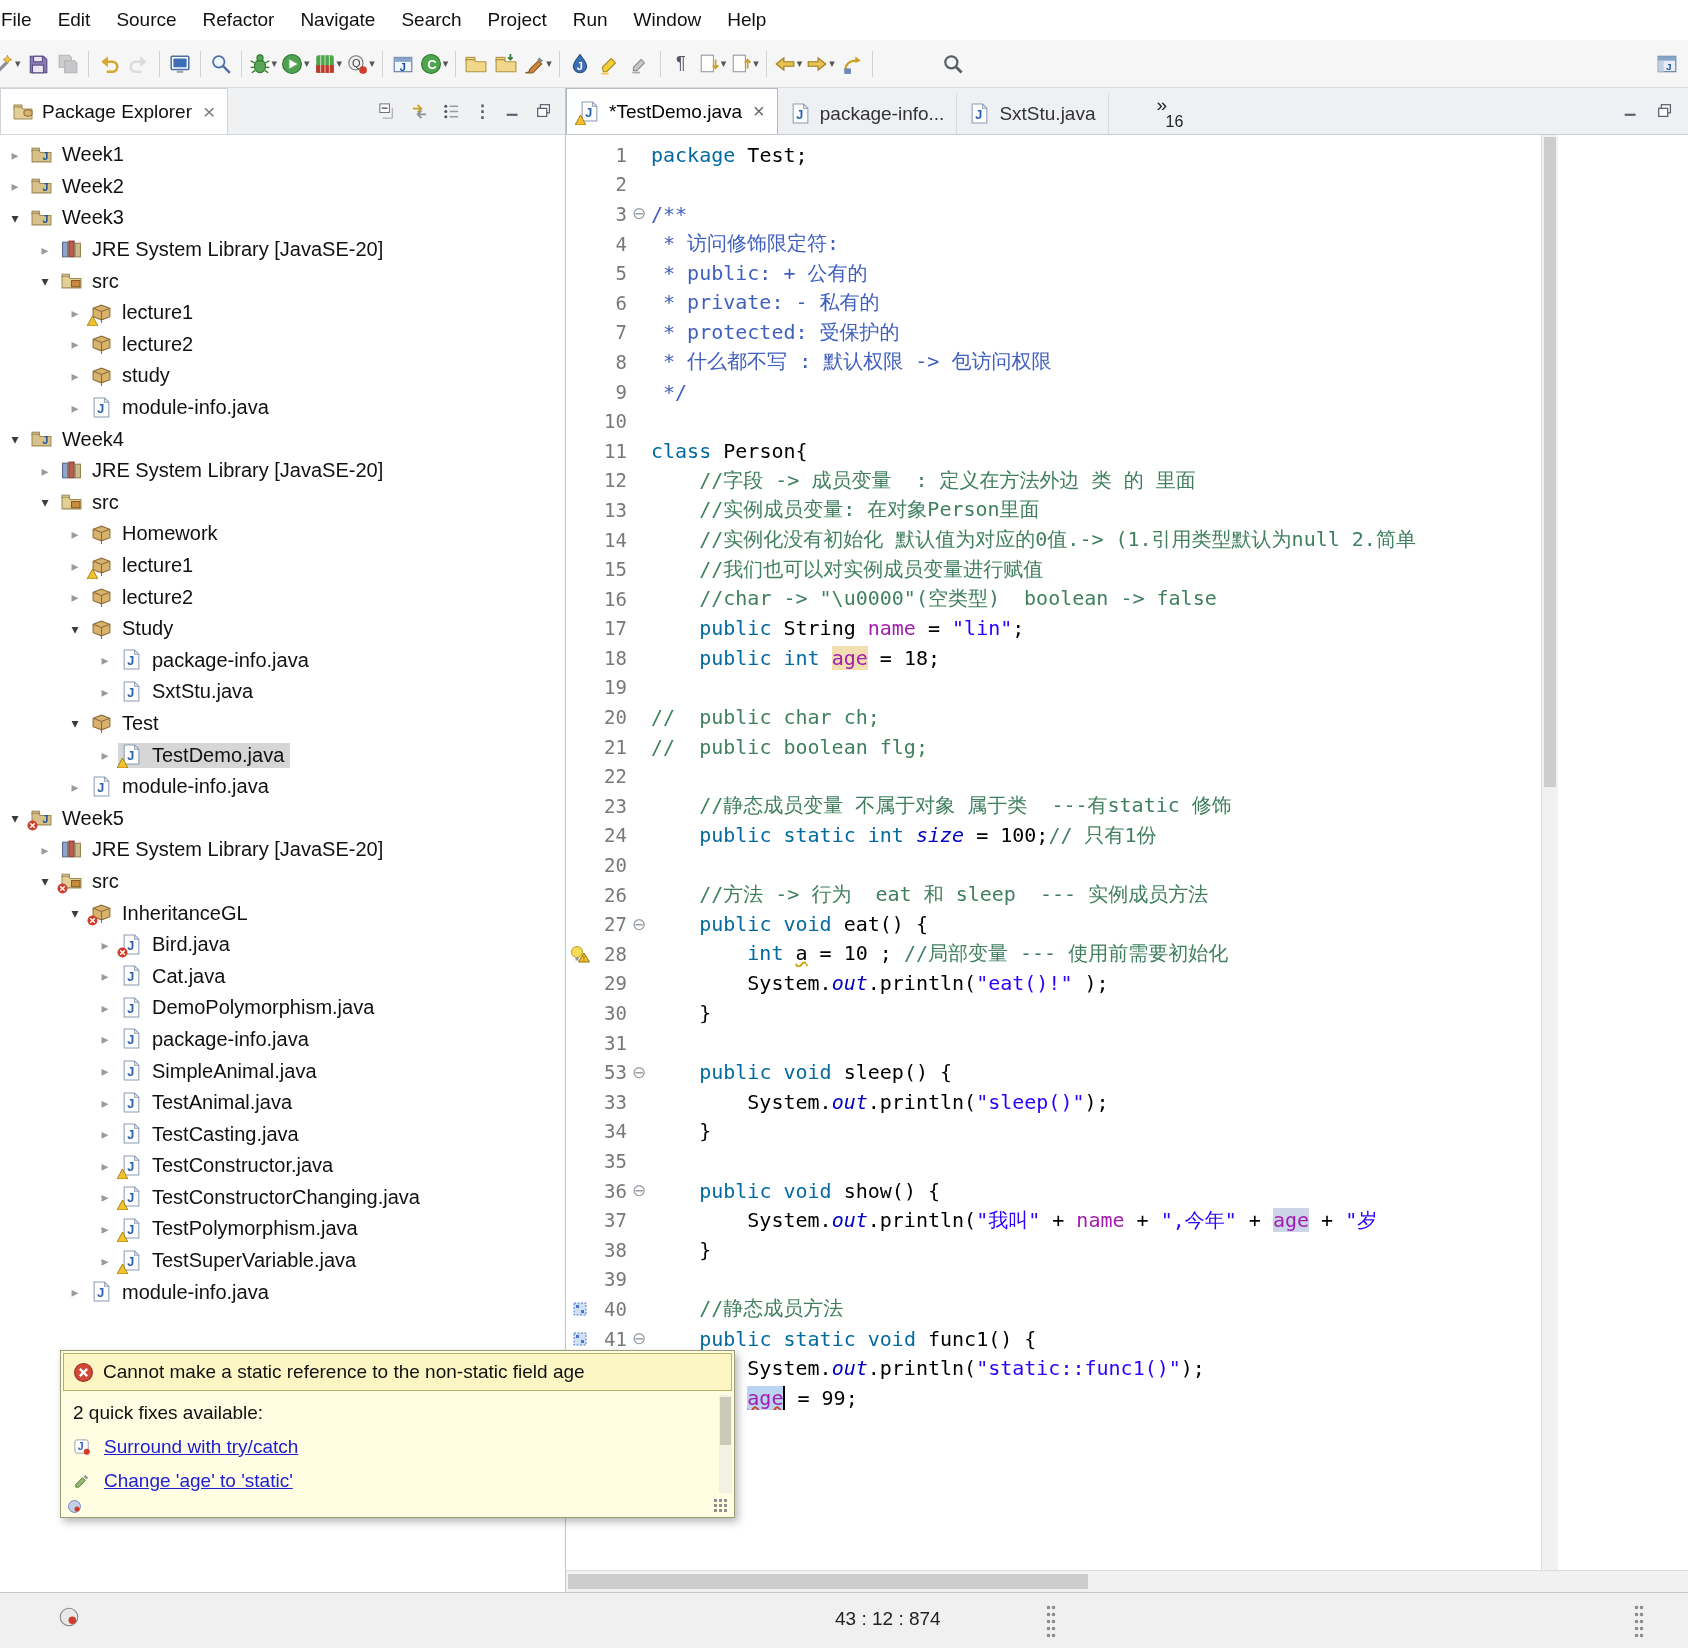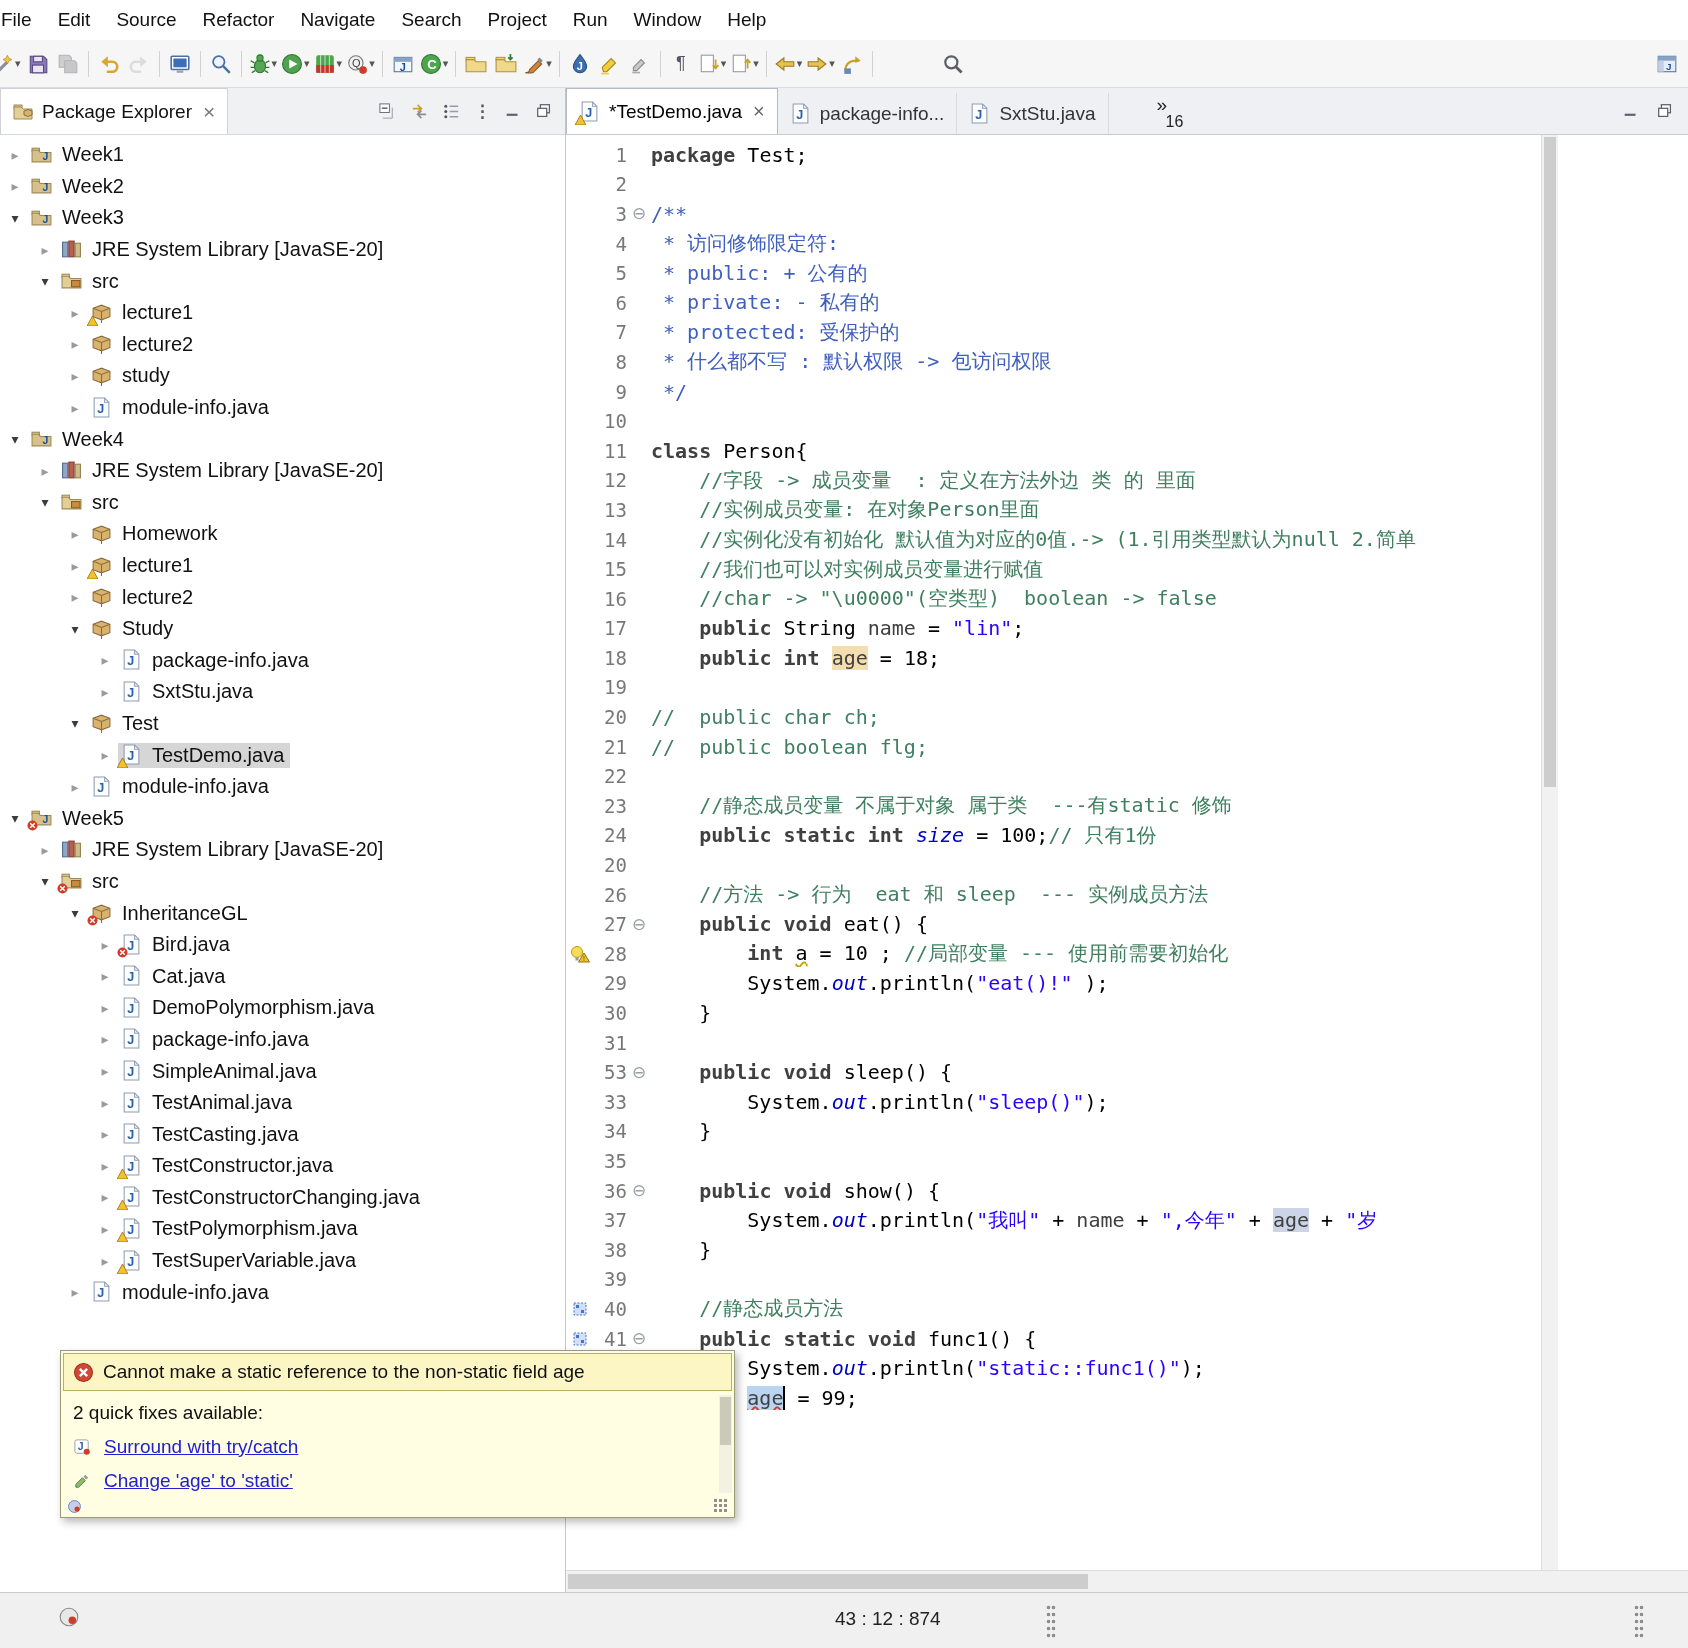--- a/index.html
+++ b/index.html
@@ -45,25 +45,25 @@
 .tab-ovf{display:flex;flex-direction:column;align-items:flex-start;margin-left:48px;margin-bottom:4px;color:#222;line-height:1}
 .ovf-ch{font-size:19px}
 .ovf-n{font-size:16px;margin-left:9px}
 .win-btns{margin-left:auto;display:flex;gap:16px;padding:0 14px;align-self:center}
 .editor-body{flex:1;position:relative;overflow:hidden;padding-top:5px;background:#fff}
 .cl{height:29.6px;display:flex;align-items:center}
 .ann{width:27px;height:100%;flex:none;position:relative;display:flex;align-items:center;justify-content:center}
 .ln{width:34px;flex:none;text-align:right;color:#787878;font-family:"DejaVu Sans Mono",monospace;font-size:19px}
 .fold{width:24px;flex:none;text-align:center;color:#98a0a8;font-size:17px}
 .ct{width:890px;flex:none;font-family:"DejaVu Sans Mono",monospace;font-size:20px;white-space:pre;tab-size:4;overflow:hidden;color:#000}
-.kw{color:#404040;font-weight:bold}
+.kw{color:#0369a1;font-weight:normal}
 .str{color:#2a00ff}
 .com{color:#3f7f5f}
 .doc{color:#3f5fbf}
-.fld{color:#404040}
+.fld{color:#a21caf}
 .sfld{color:#0000c0;font-style:italic}
 .occ{background:#f2deb0}
 .wocc{background:#ccd5e8}
 .selseg{background:#bbd4f2;text-decoration:underline wavy #d43c2a;text-decoration-thickness:2px}
 .wv{text-decoration:underline wavy #c8a000;text-decoration-thickness:2px}
 .caret{display:inline-block;width:2px;height:24px;background:#000;vertical-align:-5px}
 .vscroll{position:absolute;left:975px;top:0;bottom:0;width:17px;background:#f1f1f1;border-left:1px solid #ddd}
 .vthumb{position:absolute;left:2px;top:2px;width:12px;height:650px;background:#cdcdcd}
 .hscroll{height:22px;background:#f1f1f1;border-top:1px solid #ddd;position:relative}
 .hthumb{position:absolute;left:2px;top:3px;width:520px;height:15px;background:#cdcdcd}

